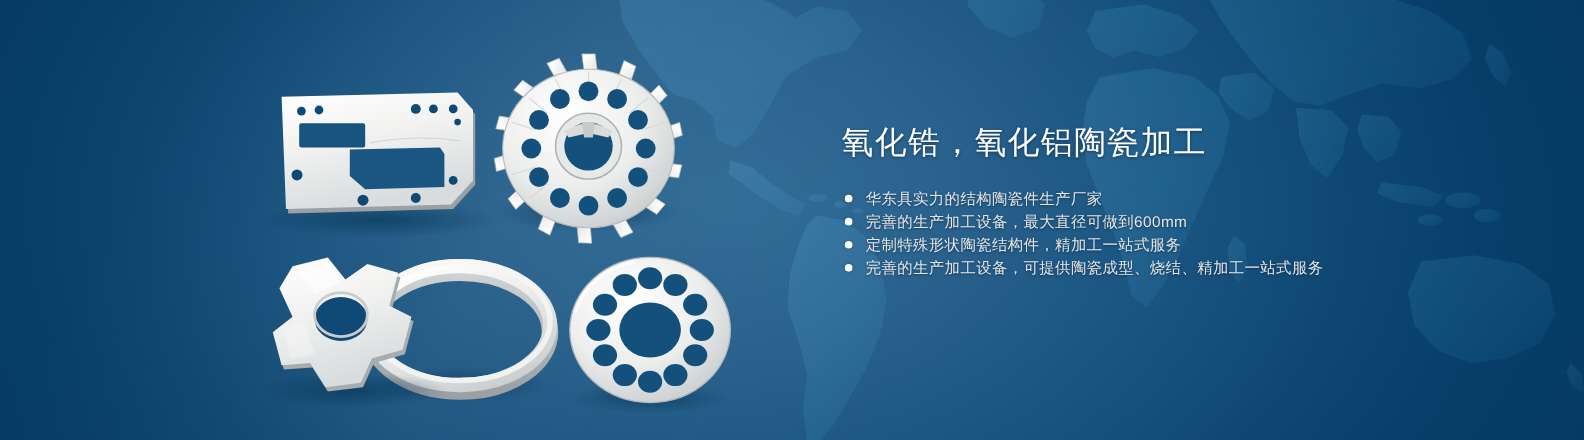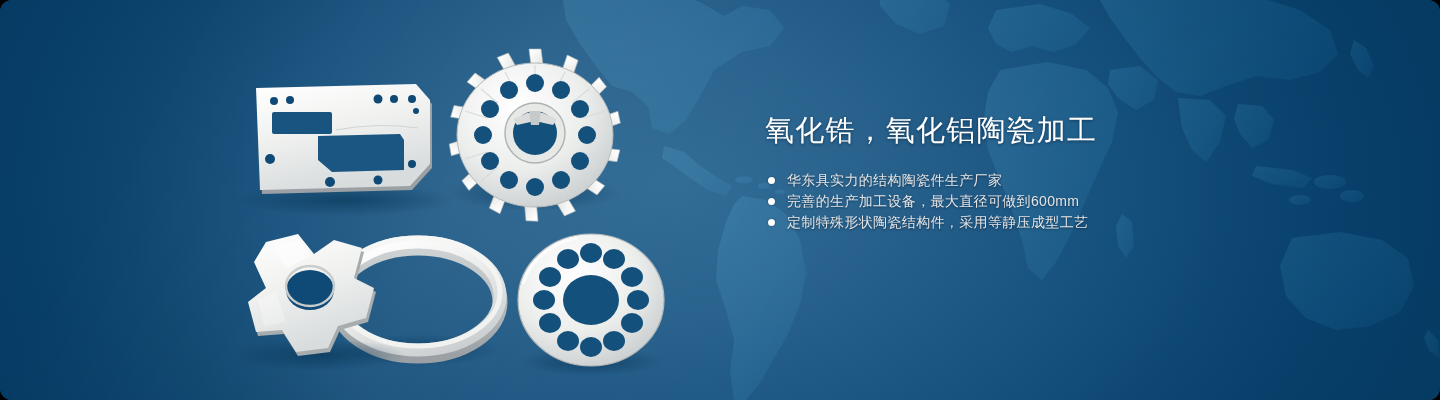--- a/index.html
+++ b/index.html
@@ -8,21 +8,20 @@
     padding: 0;
     background: #000;
   }
   .banner {
     position: relative;
     width: 1440px;
     height: 400px;
     overflow: hidden;
     font-family: "Liberation Sans", "DejaVu Sans", sans-serif;
     background: #07436f;
-    border-radius: 12px;
   }
 
   
   .bg-base {
     position: absolute;
     inset: 0;
     background:
       radial-gradient(ellipse 760px 520px at 47% 46%,
         #2f6b95 0%,
         #27618c 26%,
@@ -376,18 +375,22 @@
       <li class="bullet">
         <span class="bullet-dot"></span>
         <span>华东具实力的结构陶瓷件生产厂家</span>
       </li>
       <li class="bullet">
         <span class="bullet-dot"></span>
         <span>完善的生产加工设备，最大直径可做到600mm</span>
       </li>
       <li class="bullet">
         <span class="bullet-dot"></span>
-        <span>定制特殊形状陶瓷结构件，采用等静压成型工艺</span>
+        <span>定制特殊形状陶瓷结构件，精加工一站式服务</span>
+      </li>
+      <li class="bullet">
+        <span class="bullet-dot"></span>
+        <span>完善的生产加工设备，可提供陶瓷成型、烧结、精加工一站式服务</span>
       </li>
     </ul>
   </div>
 
 </div>
 
 </body></html>

